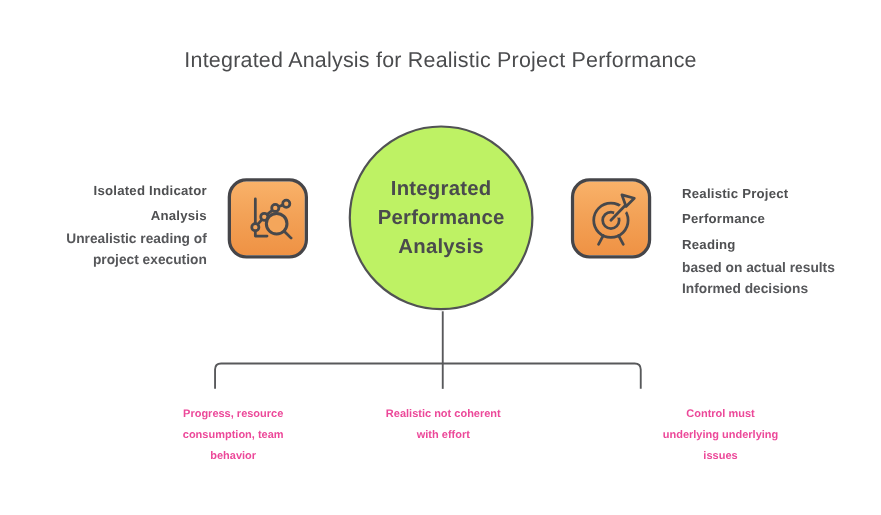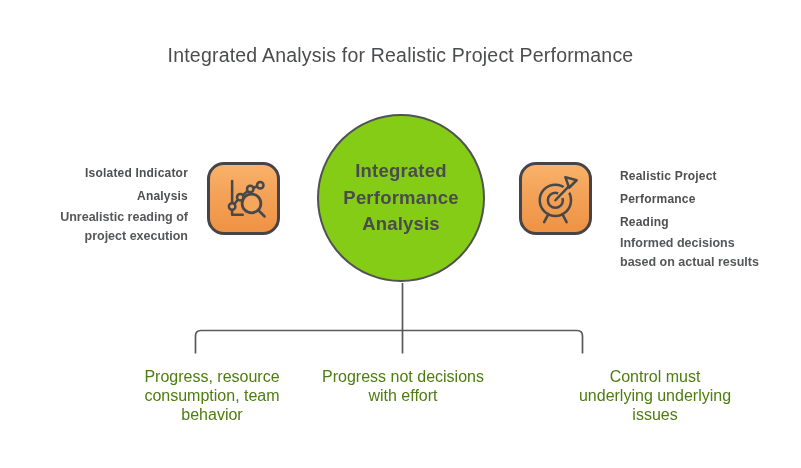--- a/index.html
+++ b/index.html
@@ -28,31 +28,31 @@
   .tile-right { left:519px; }
   .tile svg { width:60px; height:60px; display:block; }
   .g-stroke { stroke:#47484b; stroke-width:2; fill:none; stroke-linecap:round; stroke-linejoin:round; }
   .g-node   { stroke:#47484b; stroke-width:2;   fill:#f4a65b; }
   .g-lens   { stroke:#47484b; stroke-width:2.2; fill:#f4a65b; }
   .g-halo   { stroke:#f4a65b; stroke-width:6.5; fill:none; stroke-linecap:round; }
   .g-fill   { stroke:#47484b; stroke-width:2;   fill:#f4a65b; stroke-linejoin:round; }
   
   .circle {
     position:absolute; left:317px; top:114px; width:168px; height:168px; box-sizing:border-box;
-    background:#84cc16; border:2.5px solid #515254; border-radius:50%;
+    background:#bef264; border:2.5px solid #515254; border-radius:50%;
     display:flex; flex-direction:column; align-items:center; justify-content:center; text-align:center;
   }
   .circle .cline { font-size:18.5px; font-weight:700; color:#4a4b4d; line-height:26.5px; letter-spacing:.2px; }
   
   .connectors { position:absolute; left:0; top:0; pointer-events:none; }
   .connectors path { stroke:#58595b; stroke-width:1.7; fill:none; }
   
   .branch {
     position:absolute; top:367px; transform:translateX(-50%);
-    text-align:center; font-size:16px; font-weight:400; color:#4d7c0f;
+    text-align:center; font-size:10px; font-weight:700; color:#ec4899;
     line-height:19px; white-space:nowrap;
   }
   .b1 { left:212px; }
   .b2 { left:403px; }
   .b3 { left:608px;margin-left:47px; }
 </style>
 </head>
 <body>
 
 <div class="canvas">
@@ -101,37 +101,37 @@
     </svg>
   </div>
 
   <div class="sideblock right-block">
     <div class="heading">
       <div>Realistic Project</div>
       <div>Performance</div>
       <div>Reading</div>
     </div>
     <div class="subtext">
+      <div>based on actual results</div>
       <div>Informed decisions</div>
-      <div>based on actual results</div>
     </div>
   </div>
 
   <svg class="connectors" width="801" height="468" viewBox="0 0 801 468">
     <path d="M402.5 283 V353.5"></path>
     <path d="M195.5 353.5 V336 Q195.5 330.5 201 330.5 H577 Q582.5 330.5 582.5 336 V353.5"></path>
   </svg>
 
   <div class="branch b1">
     <div>Progress, resource</div>
     <div>consumption, team</div>
     <div>behavior</div>
   </div>
   <div class="branch b2">
-    <div>Progress not decisions</div>
+    <div>Realistic not coherent</div>
     <div>with effort</div>
   </div>
   <div class="branch b3">
     <div>Control must</div>
     <div>underlying underlying</div>
     <div>issues</div>
   </div>
 
 </div>
 

